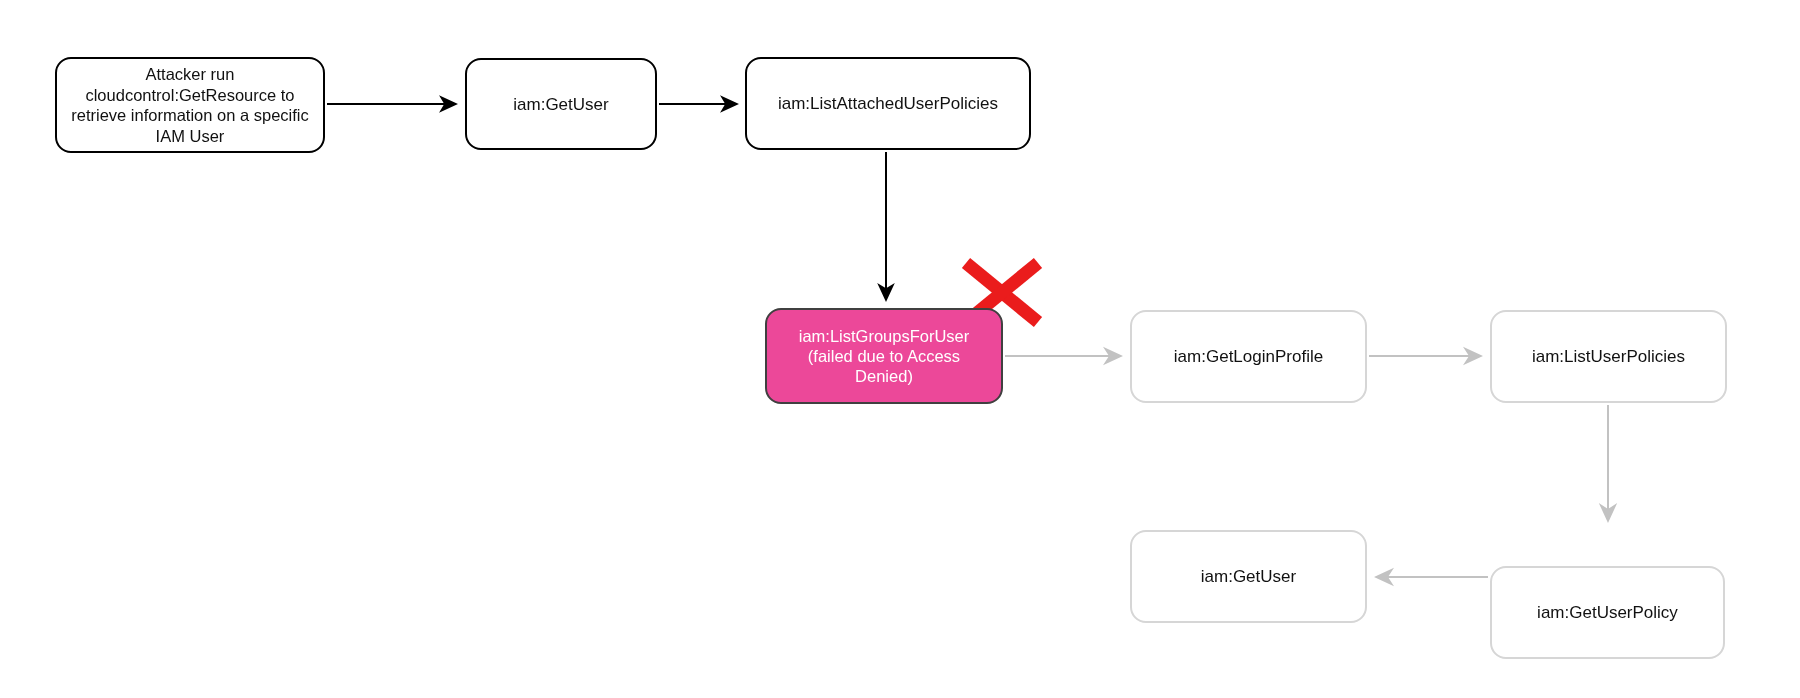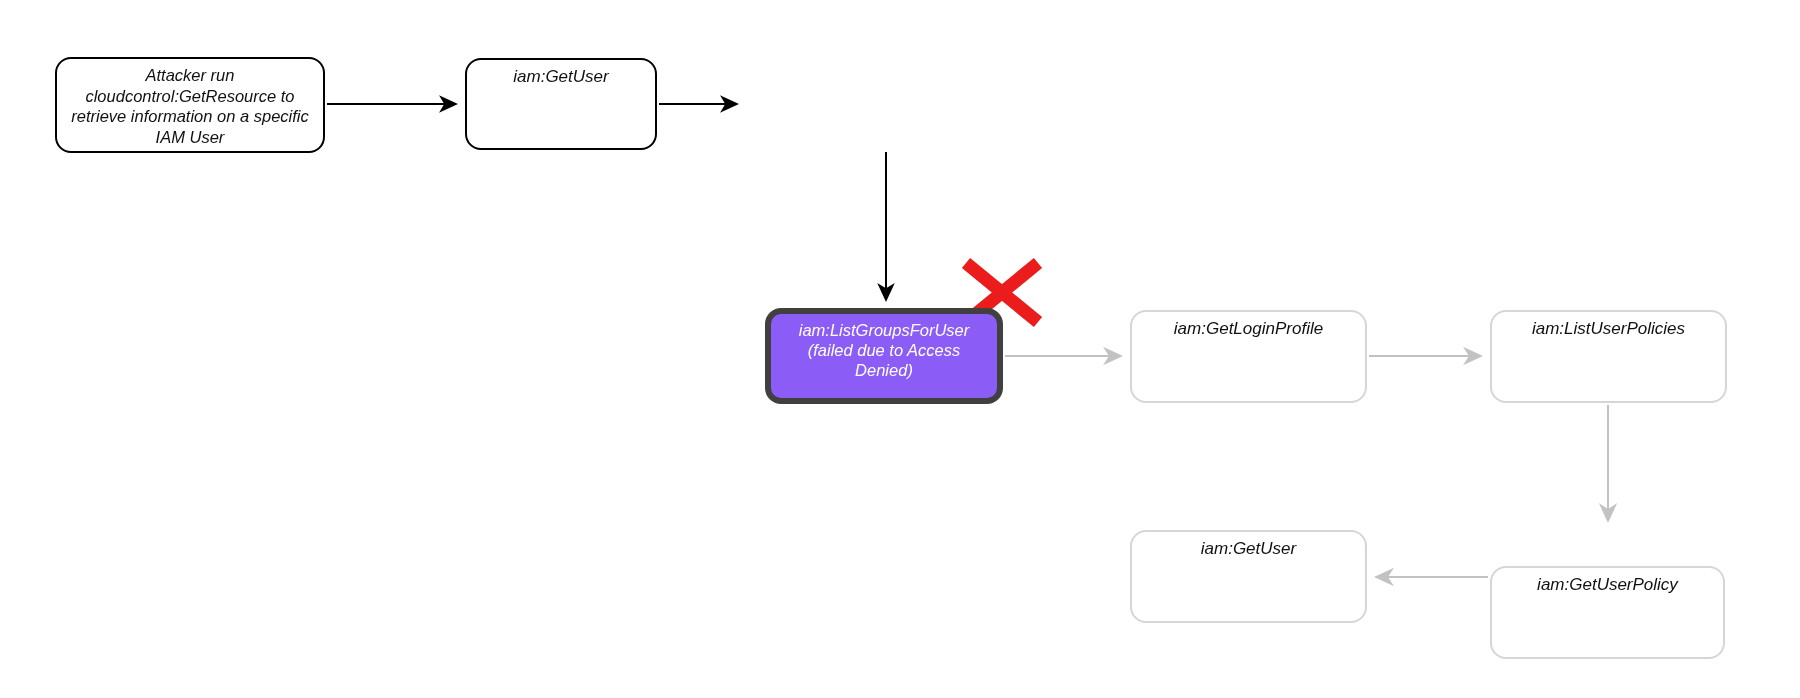--- a/index.html
+++ b/index.html
@@ -13,39 +13,39 @@
   }
   svg.edges {
     position: absolute;
     left: 0; top: 0;
     width: 1800px; height: 698px;
     pointer-events: none;
   }
   .node {
     position: absolute;
     display: flex;
+    align-items: center;
     justify-content: center;
     text-align: center;
     box-sizing: border-box;
     background: #ffffff;
     color: #111111;
     border: 2px solid #000000;
     border-radius: 16px;
     font-size: 17px;
     line-height: 21px;
     padding: 6px 10px;
-    font-style: italic;
   }
   .node.inactive {
     border: 2px solid #d6d6d6;
     color: #111111;
   }
   .node.failed {
-    background: #8b5cf6;
-    border: 6px solid #404040;
+    background: #ec4899;
+    border: 2px solid #404040;
     color: #ffffff;
     font-size: 16.5px;
     line-height: 20px;
   }
   .node.start {
     font-size: 16.5px;
     line-height: 20.5px;
   }
   
   #n-attacker          { left: 55px;   top: 57px;  width: 270px; height: 96px; }
@@ -88,20 +88,23 @@
   </svg>
 
   <div class="node start" id="n-attacker">
     <span>Attacker run cloudcontrol:GetResource to retrieve information on a specific IAM User</span>
   </div>
 
   <div class="node" id="n-getuser1">
     <span>iam:GetUser</span>
   </div>
 
+  <div class="node" id="n-listattached">
+    <span>iam:ListAttachedUserPolicies</span>
+  </div>
 
   <div class="node failed" id="n-listgroups">
     <span>iam:ListGroupsForUser (failed due to Access Denied)</span>
   </div>
 
   <div class="node inactive" id="n-getloginprofile">
     <span>iam:GetLoginProfile</span>
   </div>
 
   <div class="node inactive" id="n-listuserpolicies">

